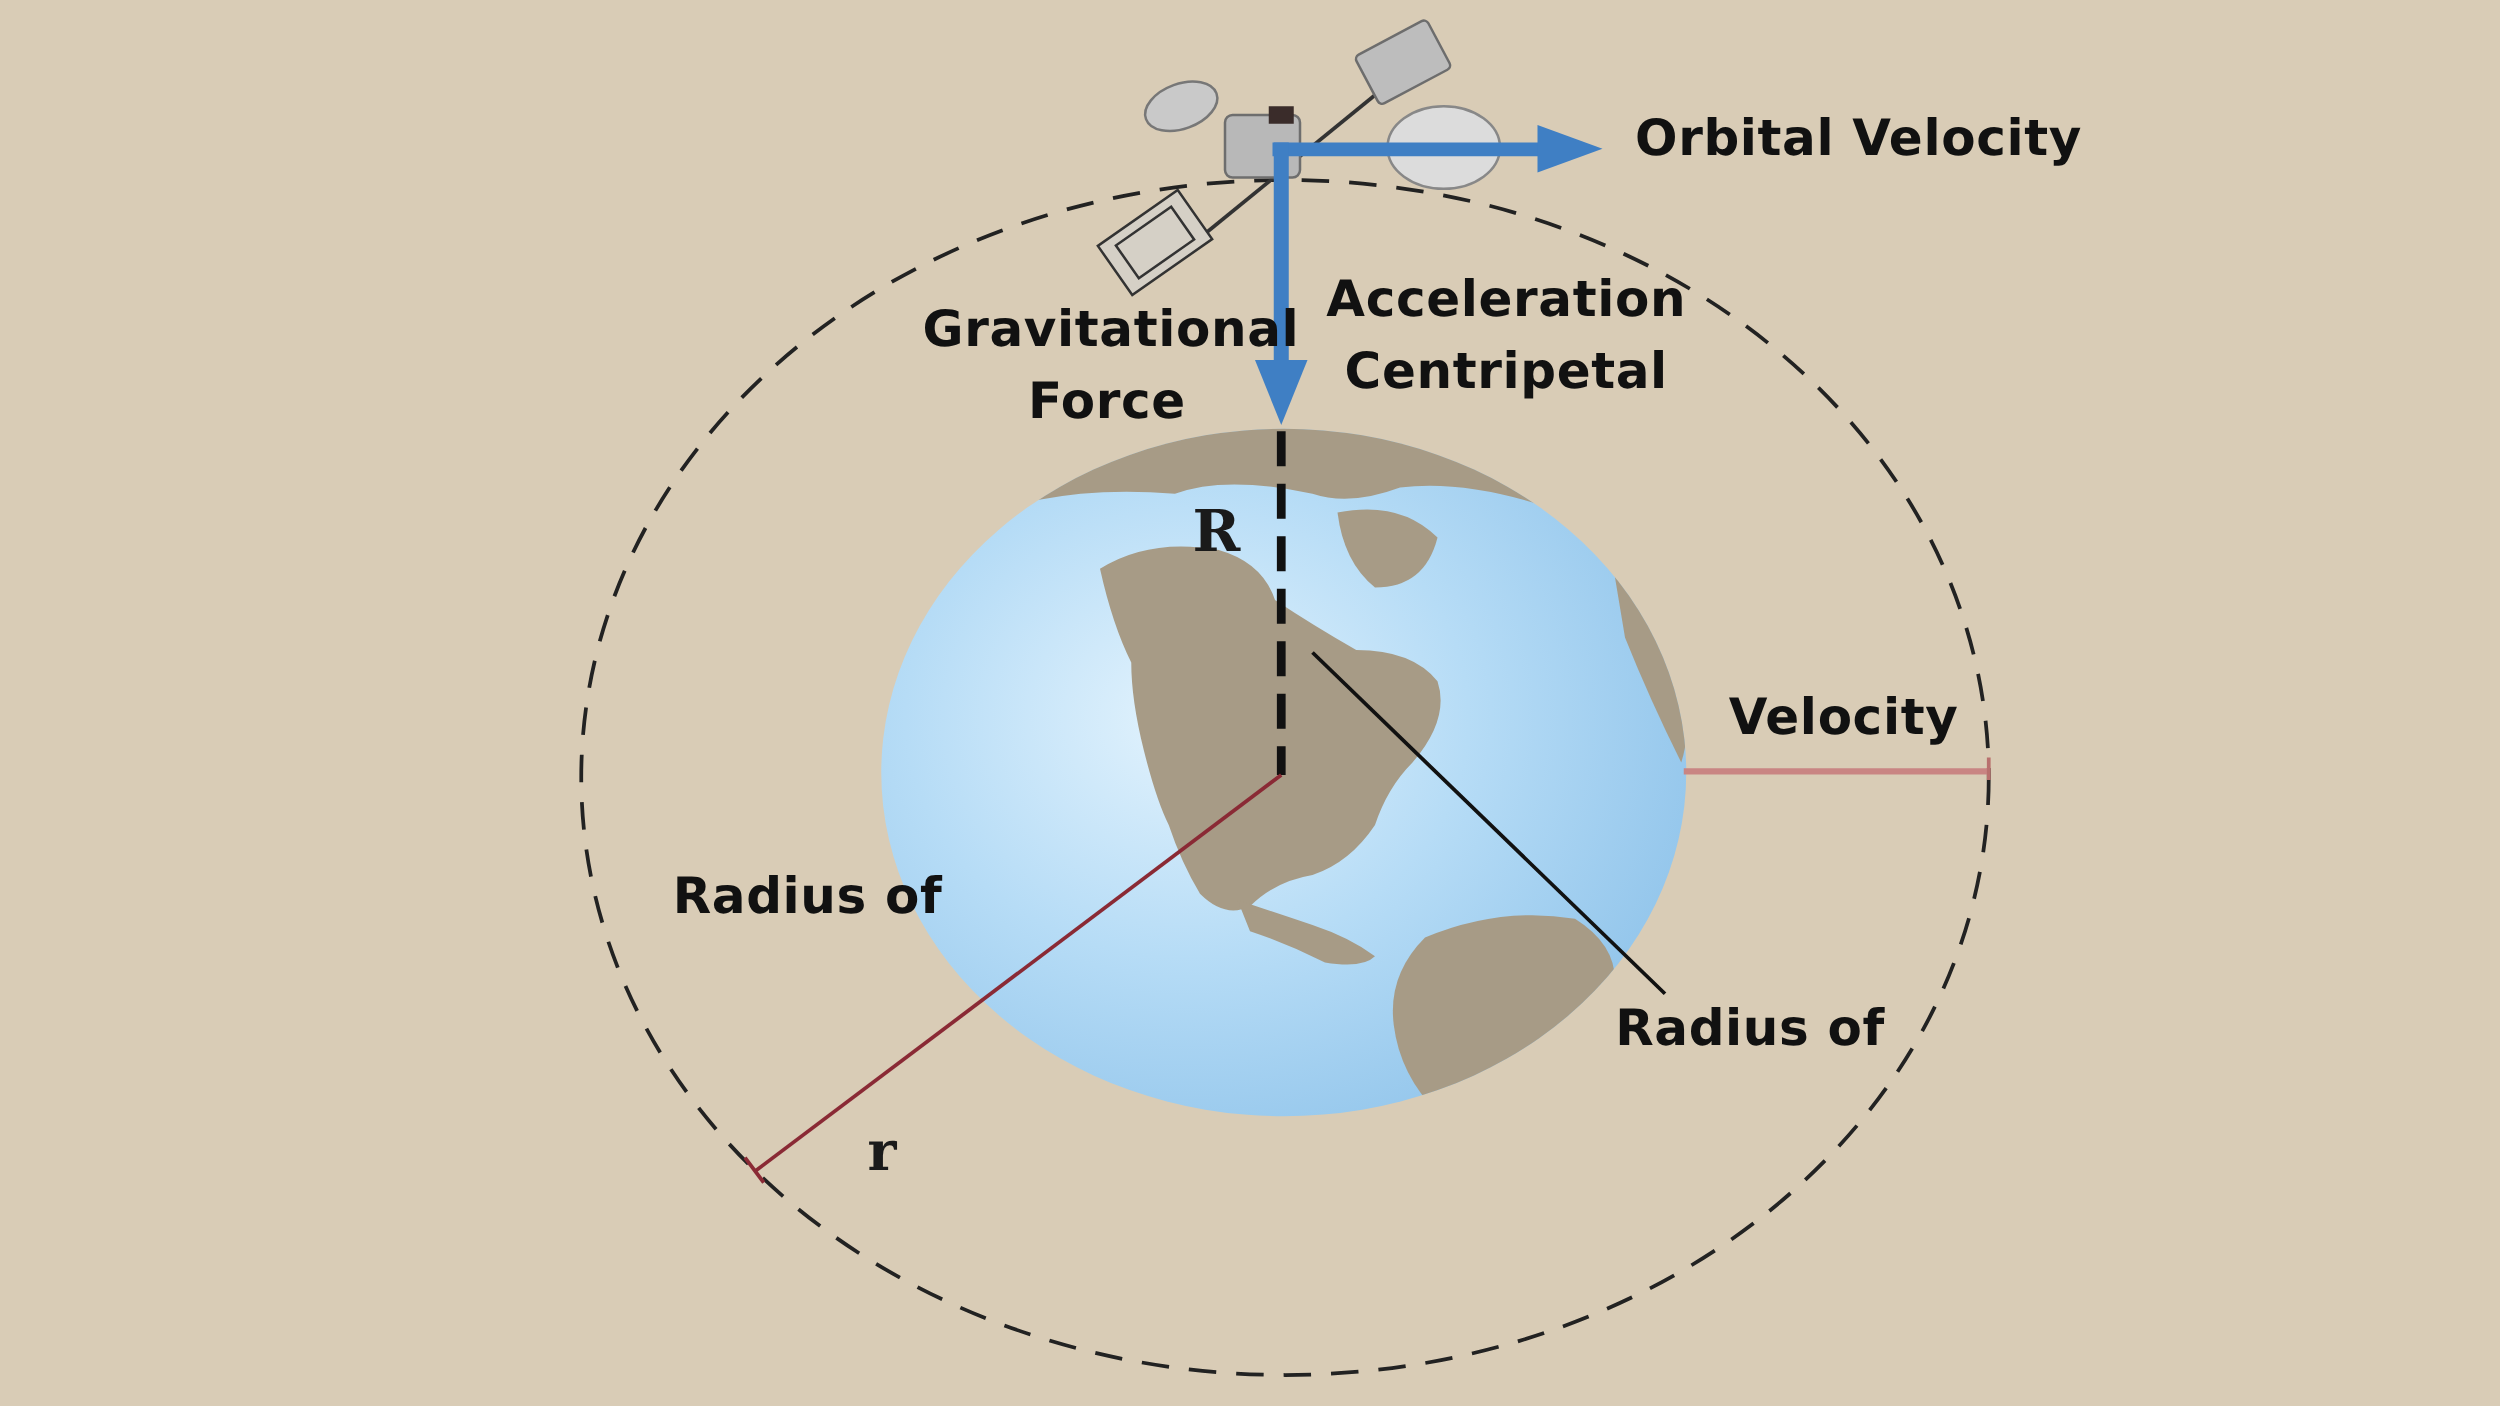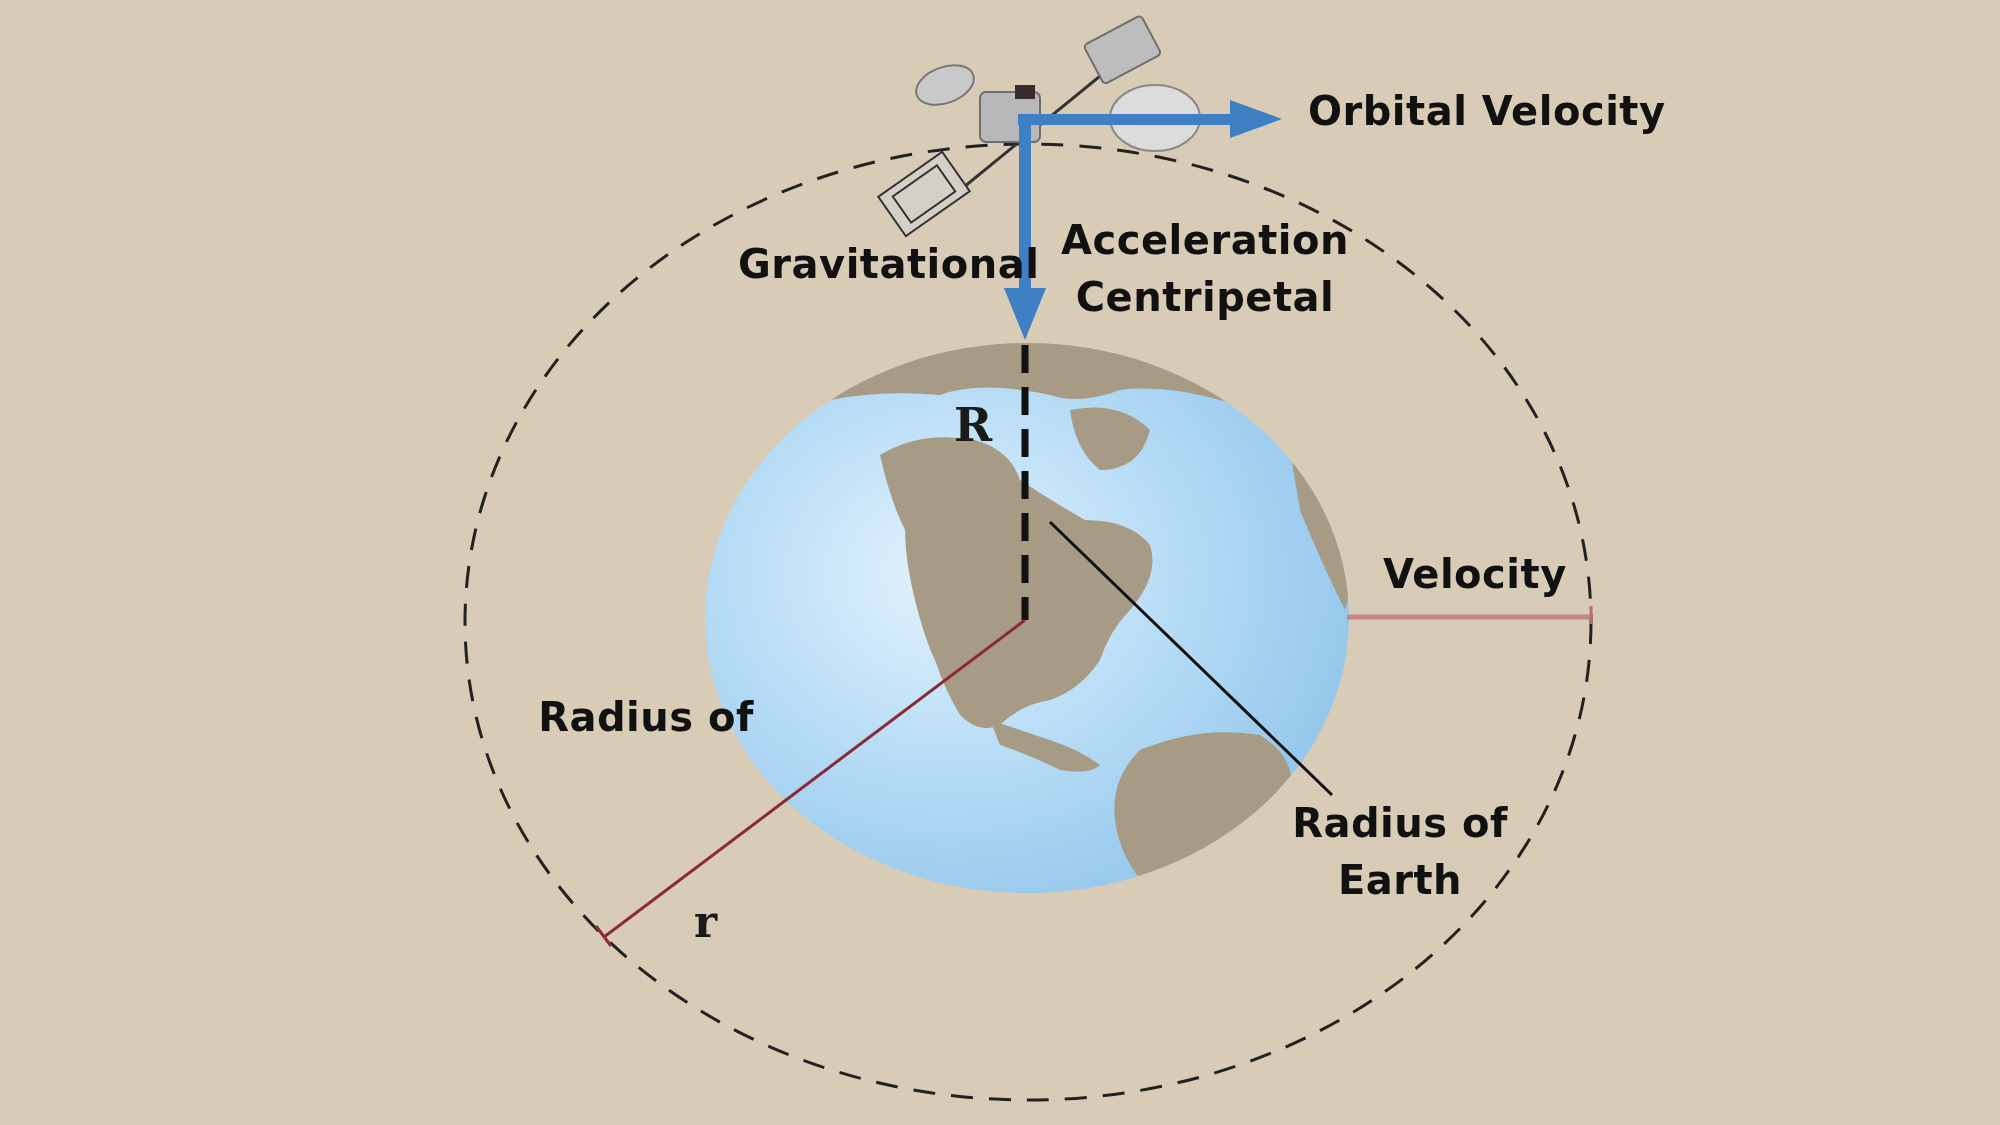--- a/index.html
+++ b/index.html
@@ -78,28 +78,28 @@
 
   <div class="label" style="left:1308px;top:83px;">Orbital Velocity</div>
 
   <div class="label" style="left:1060px;top:212px;width:290px;">
     <div>Acceleration</div>
     <div>Centripetal</div>
   </div>
 
   <div class="label" style="left:690px;top:236px;width:295px;margin-left:48px;">
     <div>Gravitational</div>
+    <div>Force</div>
   </div>
 
   <div class="label" style="left:1383px;top:546px;">Velocity</div>
 
   <div class="label" style="left:536px;top:689px;width:220px;">
     <div>Radius of</div>
   </div>
 
   <div class="label" style="left:1290px;top:795px;width:220px;">
     <div>Radius of</div>
-    <div>Earth</div>
   </div>
 
   <div class="serif" style="left:954px;top:398px;font-size:46px;">R</div>
   <div class="serif" style="left:694px;top:896px;font-size:44px;">r</div>
 </div>
 
 </body></html>

